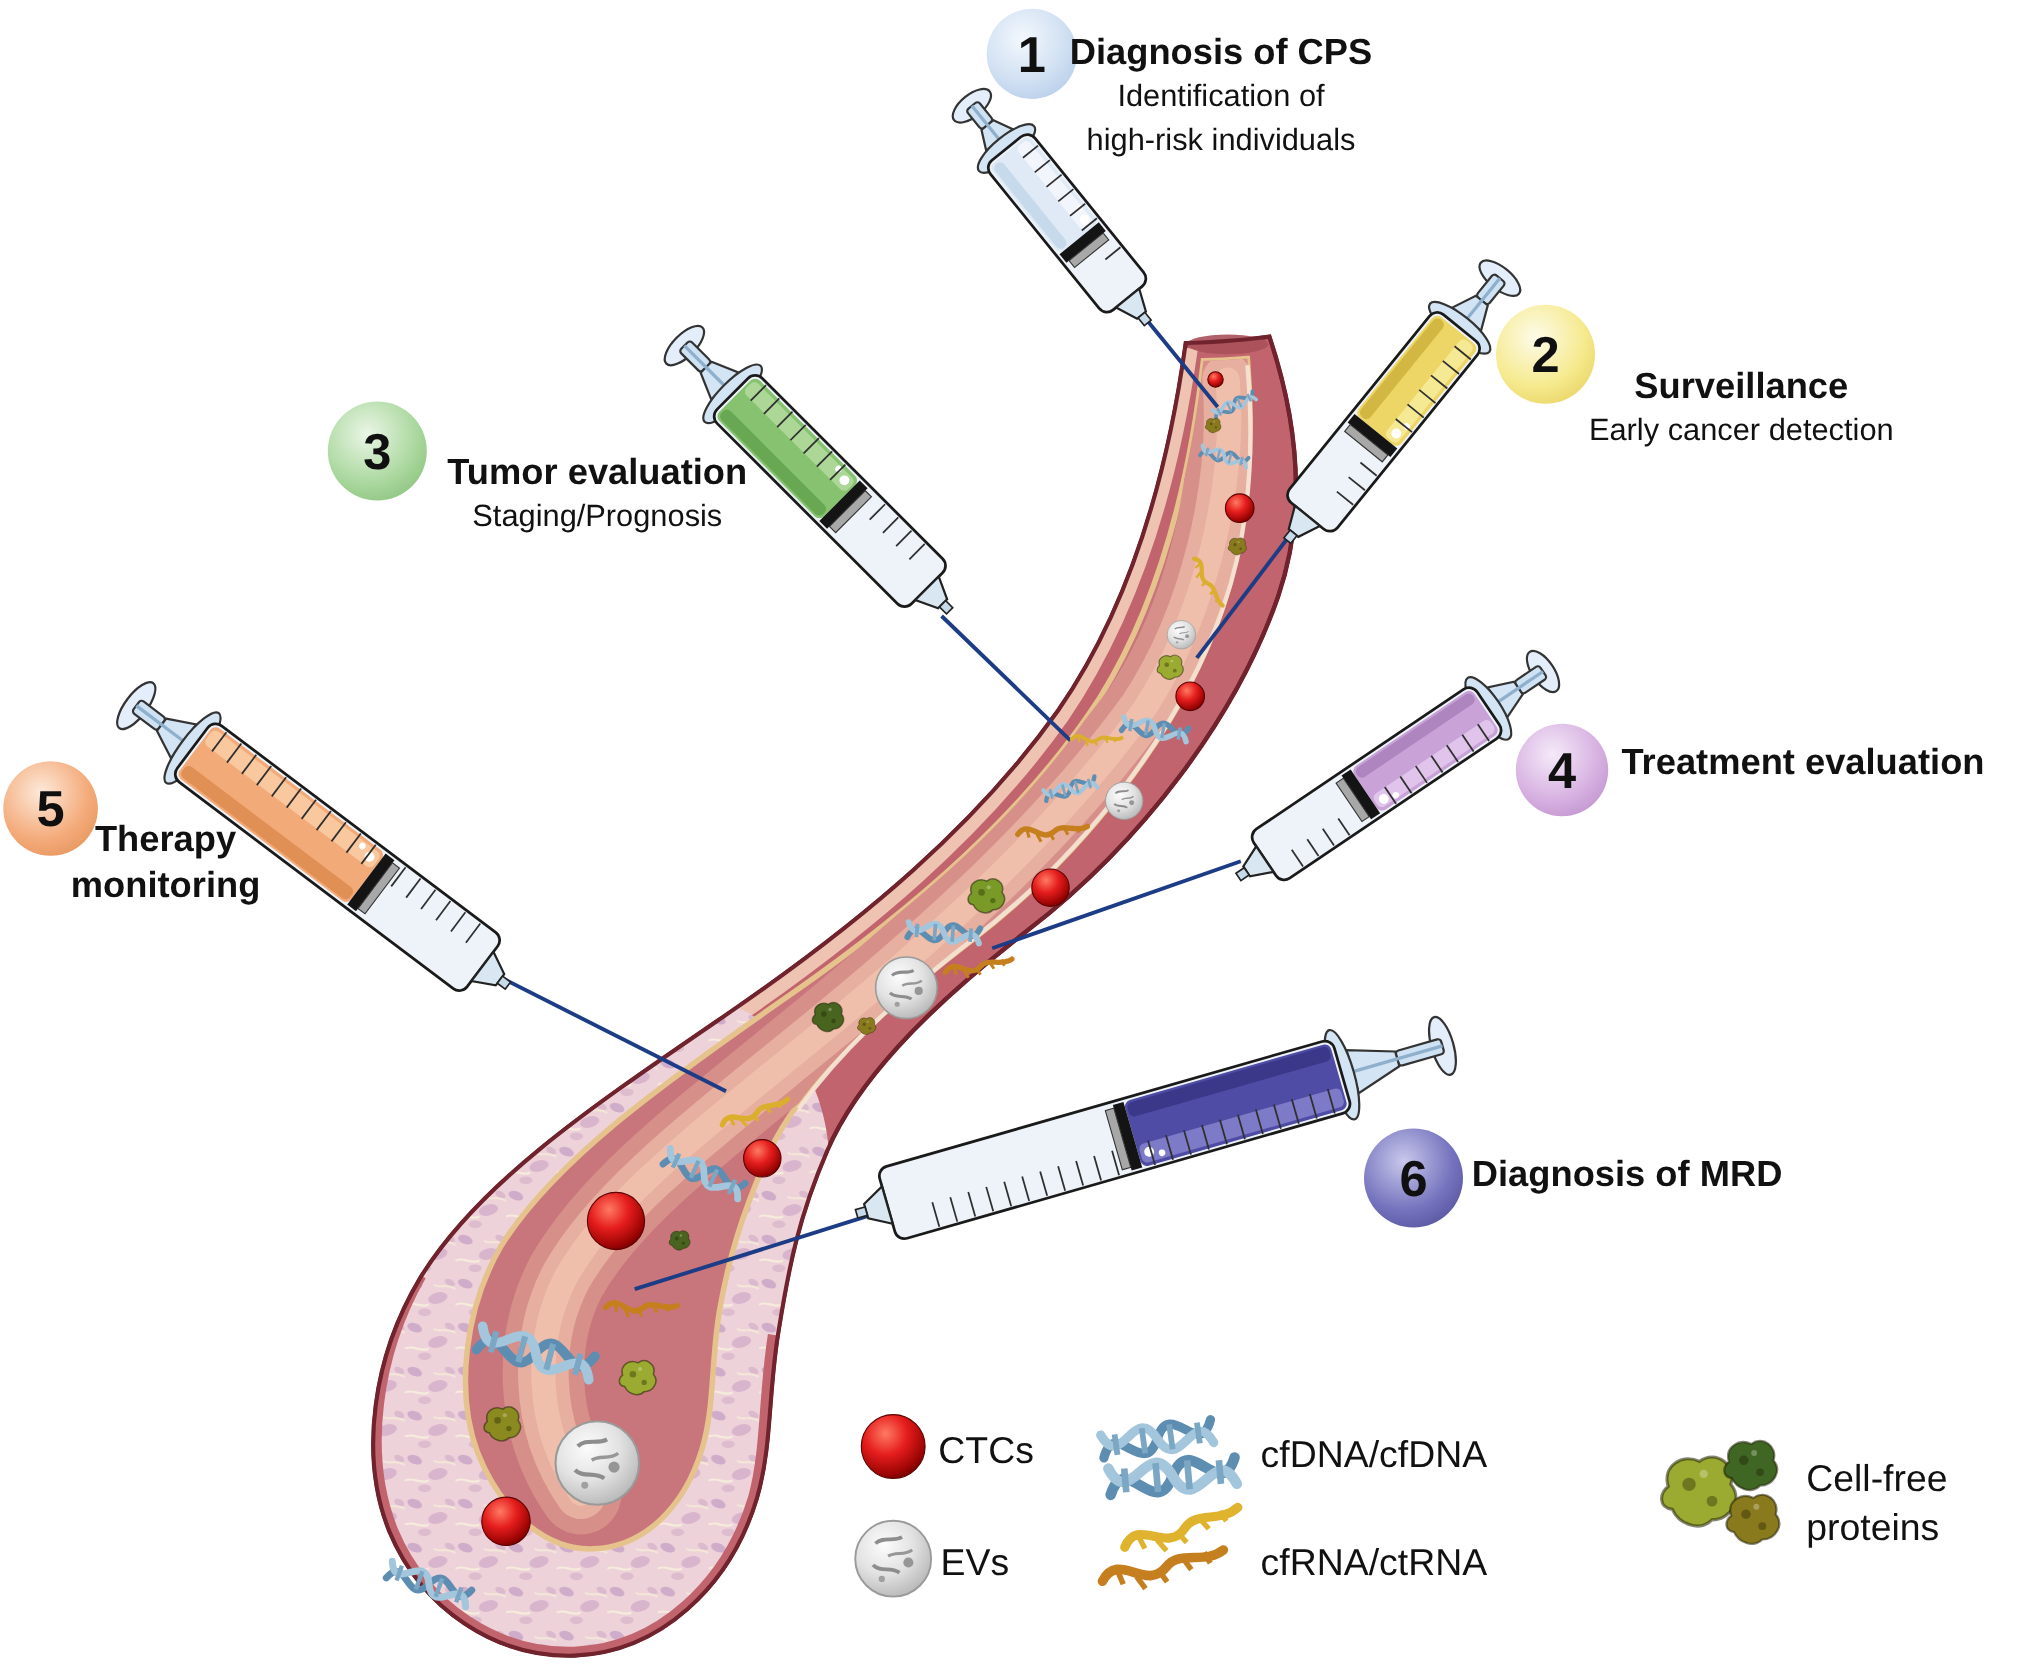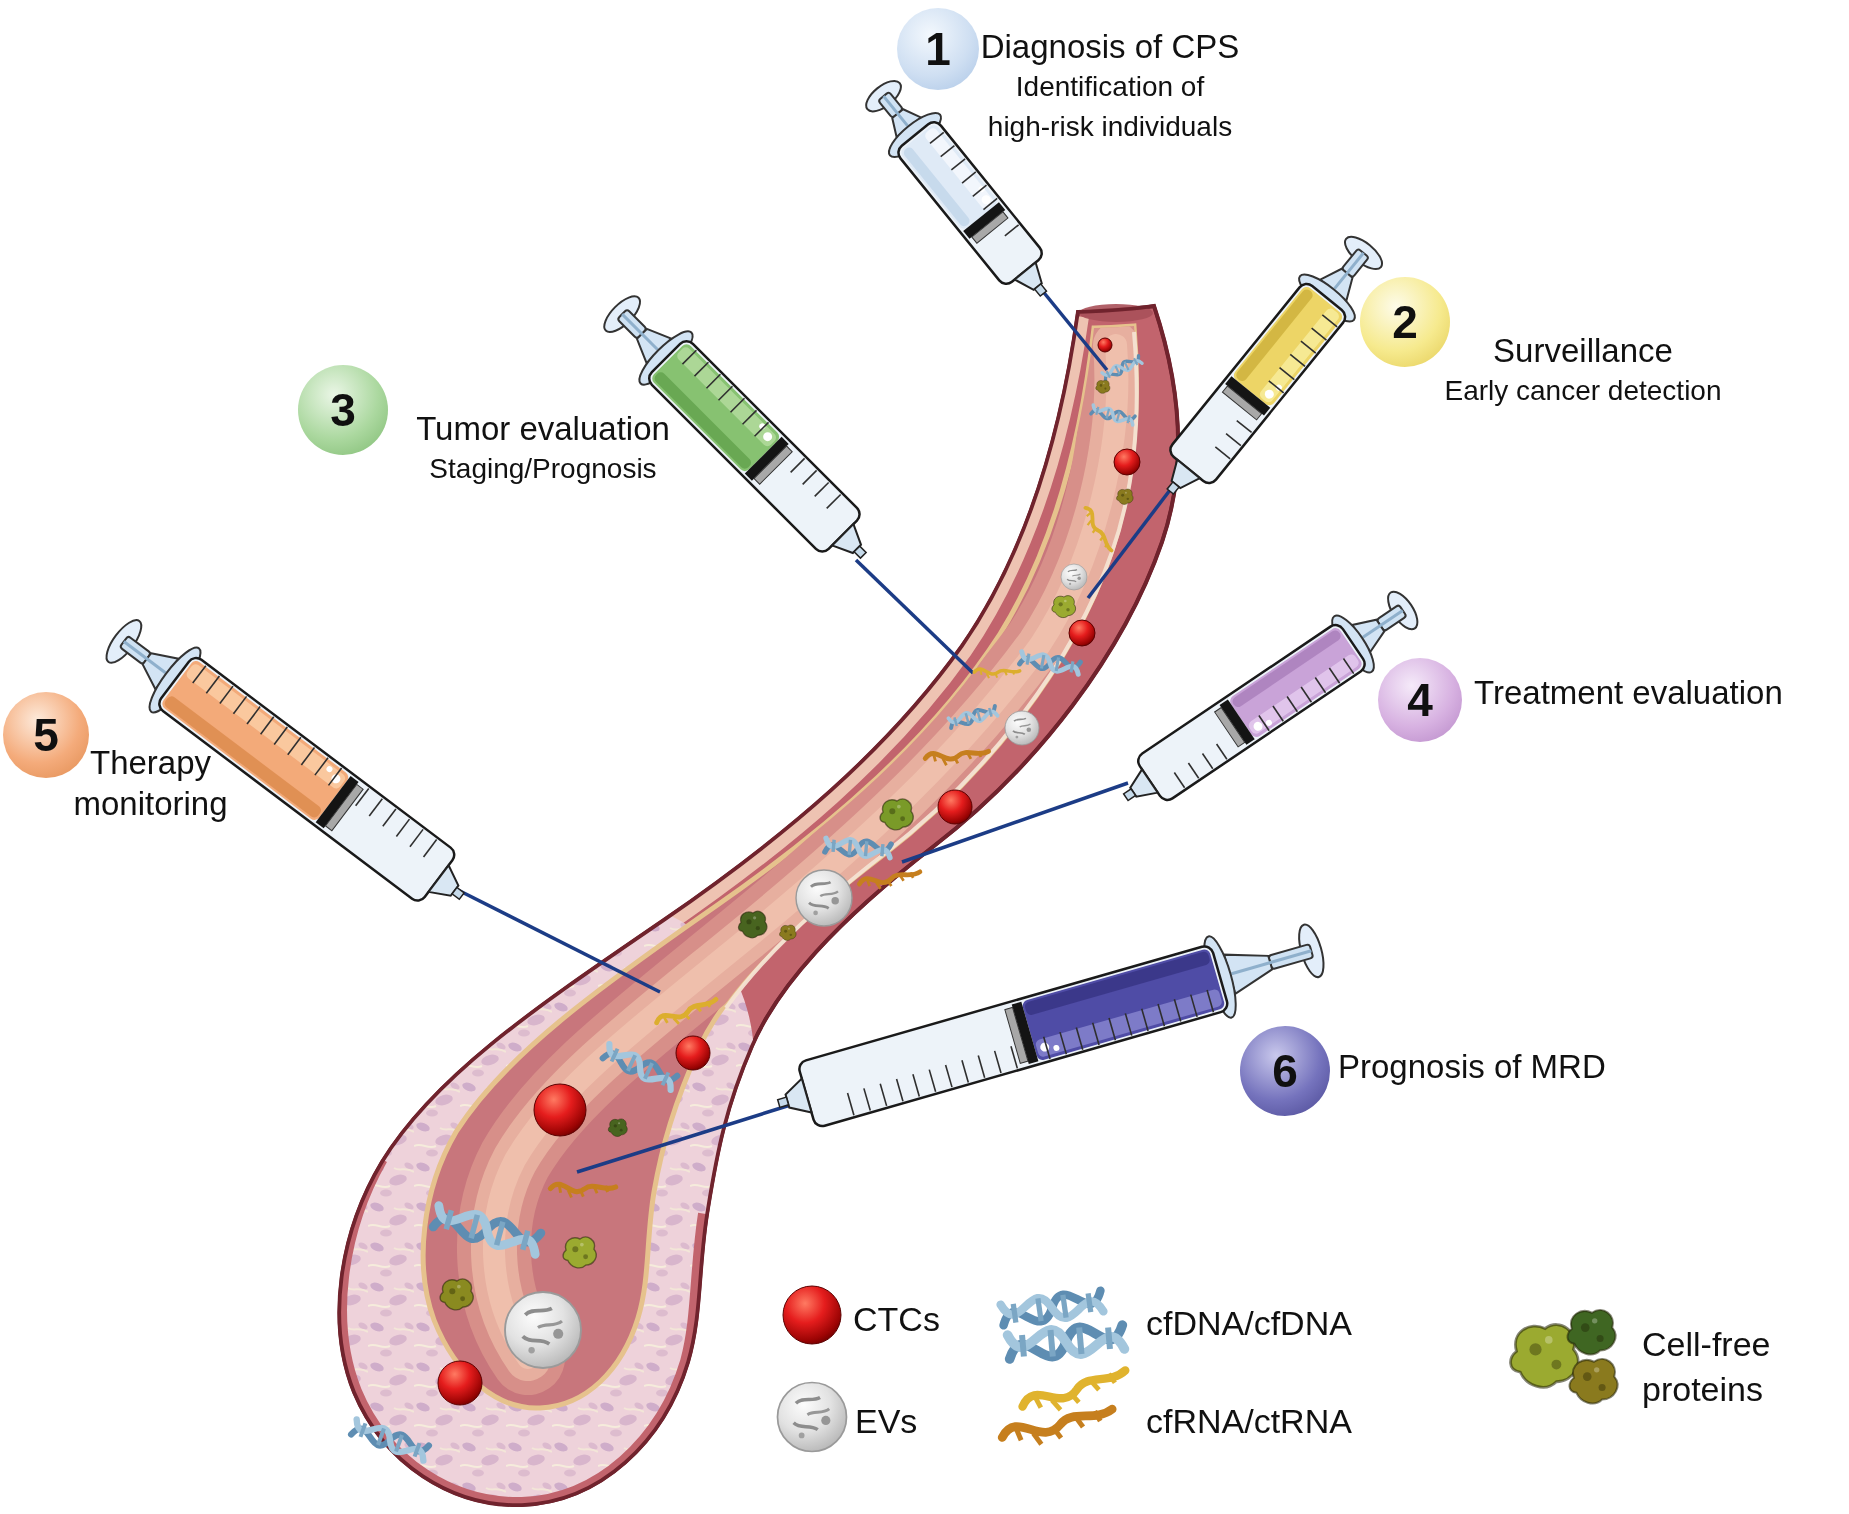--- a/index.html
+++ b/index.html
@@ -3,21 +3,21 @@
 <meta charset="utf-8">
 <style>
   html,body{margin:0;padding:0;background:#fff;}
   #figure{position:relative;width:1849px;height:1514px;background:#fff;overflow:hidden;
           font-family:"Liberation Sans","DejaVu Sans",sans-serif;color:#111;}
   #scene{position:absolute;left:0;top:0;width:1849px;height:1514px;}
   .badge{position:absolute;border-radius:50%;display:flex;align-items:center;justify-content:center;
          font-weight:bold;font-size:46px;color:#101010;}
   .ann{position:absolute;}
   .ann.center{text-align:center;}
-  .ann-title{font-weight:normal;font-size:33px;line-height:41px;white-space:nowrap;}
+  .ann-title{font-weight:bold;font-size:33px;line-height:41px;white-space:nowrap;}
   .ann-sub{font-size:28px;line-height:40px;white-space:nowrap;}
   .leg-label{position:absolute;font-size:34px;line-height:45px;white-space:nowrap;}
 </style>
 </head>
 <body>
 
 <div id="figure">
 
   <div id="scene"><svg width="1849" height="1514" viewBox="0 0 1849 1514" xmlns="http://www.w3.org/2000/svg">
         <defs>
@@ -367,21 +367,21 @@
     <div class="ann-sub">Staging/Prognosis</div>
   </div>
   <div class="ann" style="left:1474px;top:672px;width:375px;">
     <div class="ann-title">Treatment evaluation</div>
   </div>
   <div class="ann center" style="left:58px;top:742px;width:185px;">
     <div class="ann-title">Therapy</div>
     <div class="ann-title">monitoring</div>
   </div>
   <div class="ann" style="left:1338px;top:1046px;width:400px;">
-    <div class="ann-title">Prognosis of MRD</div>
+    <div class="ann-title">Diagnosis of MRD</div>
   </div>
 
   <div class="leg-label" style="left:853px;top:1297px;"><span>CTCs</span></div>
   <div class="leg-label" style="left:855px;top:1399px;"><span>EVs</span></div>
   <div class="leg-label" style="left:1146px;top:1301px;"><span>cfDNA/cfDNA</span></div>
   <div class="leg-label" style="left:1146px;top:1399px;"><span>cfRNA/ctRNA</span></div>
   <div class="leg-label" style="left:1642px;top:1322px;">
     <span style="display:block">Cell-free</span>
     <span style="display:block">proteins</span>
   </div>

